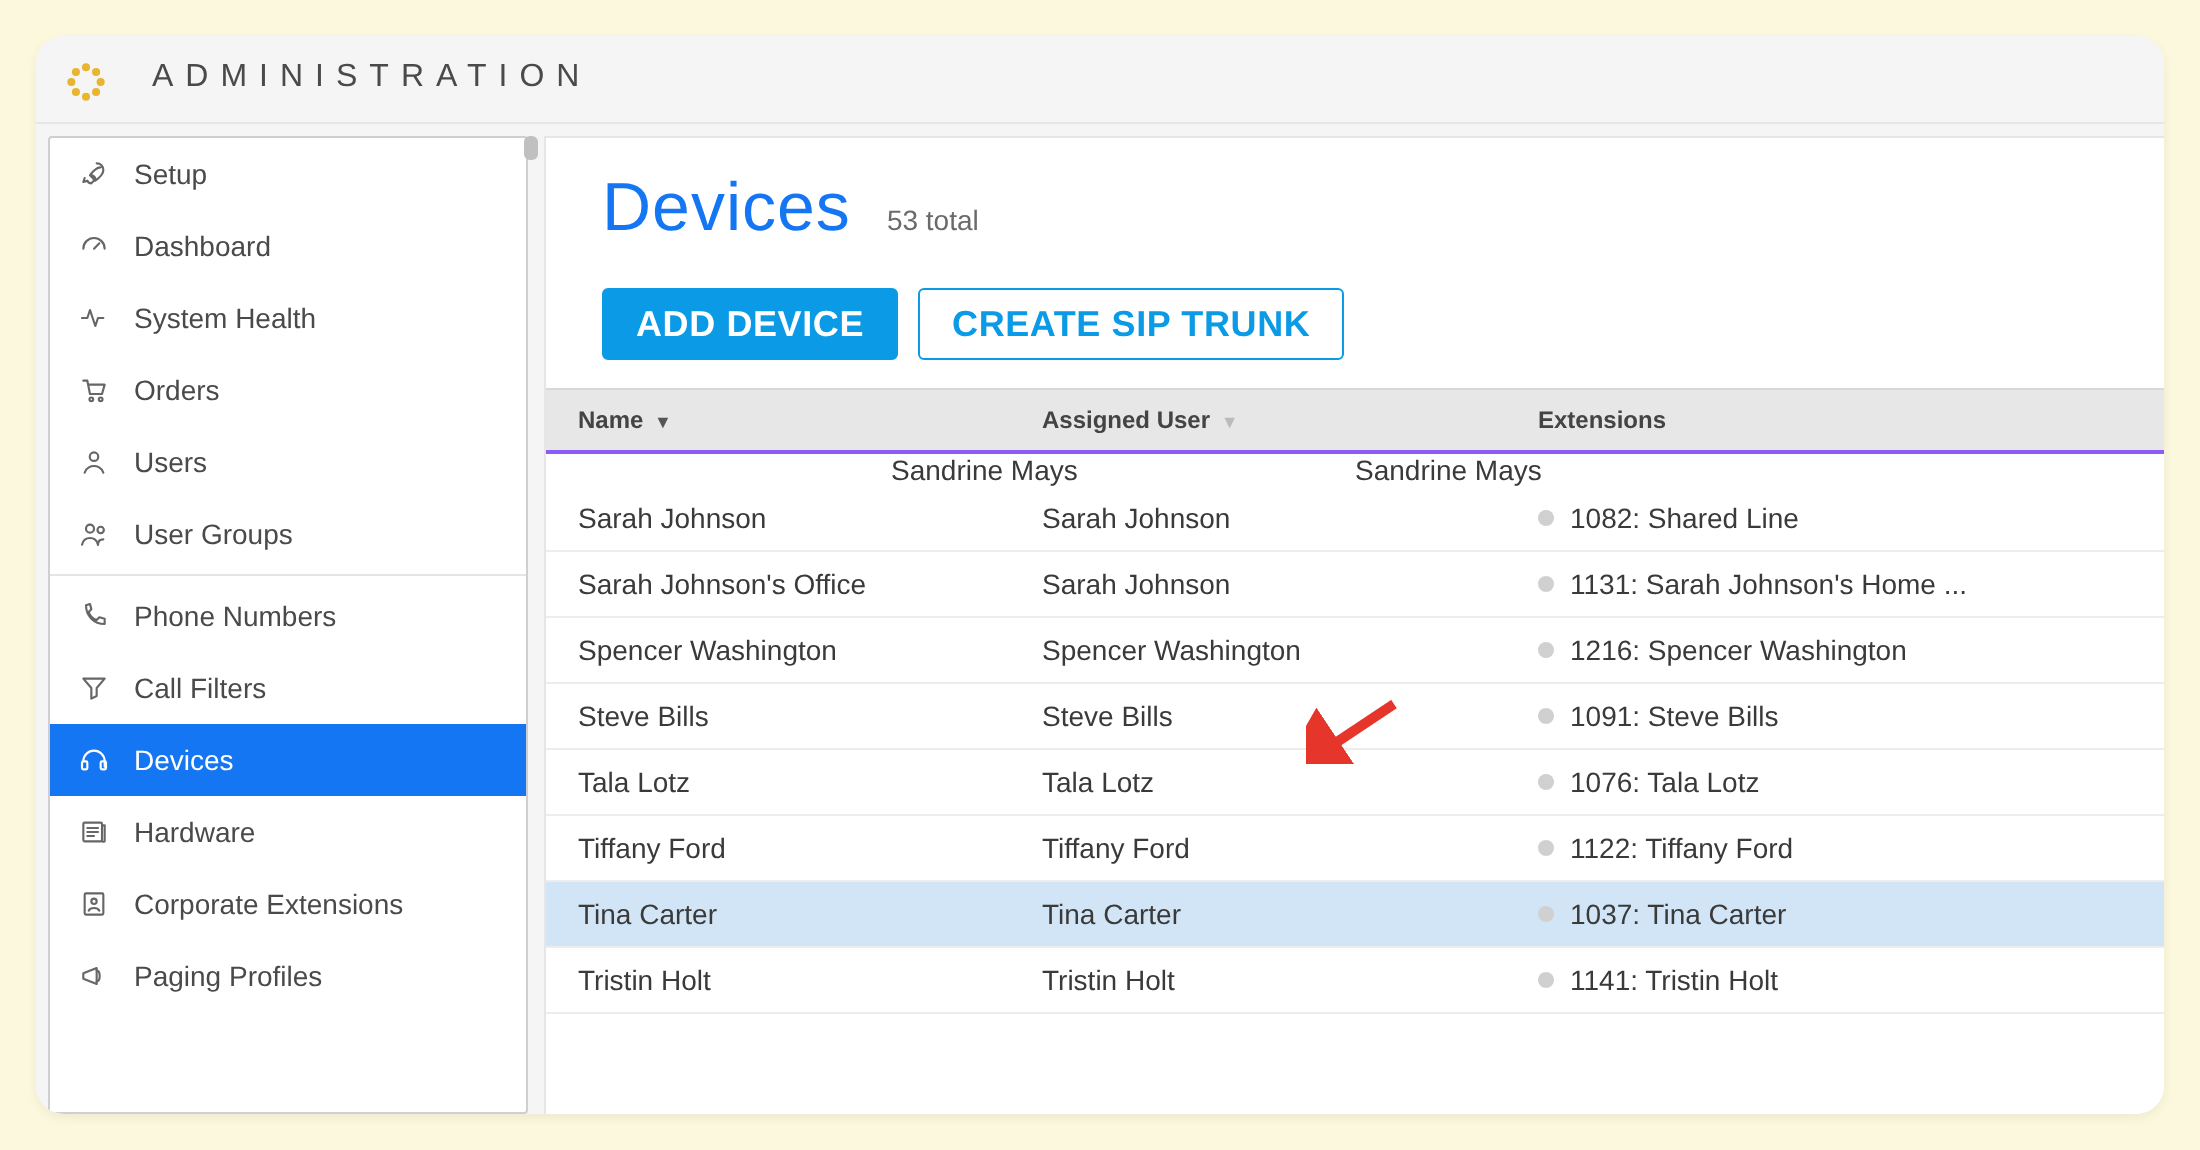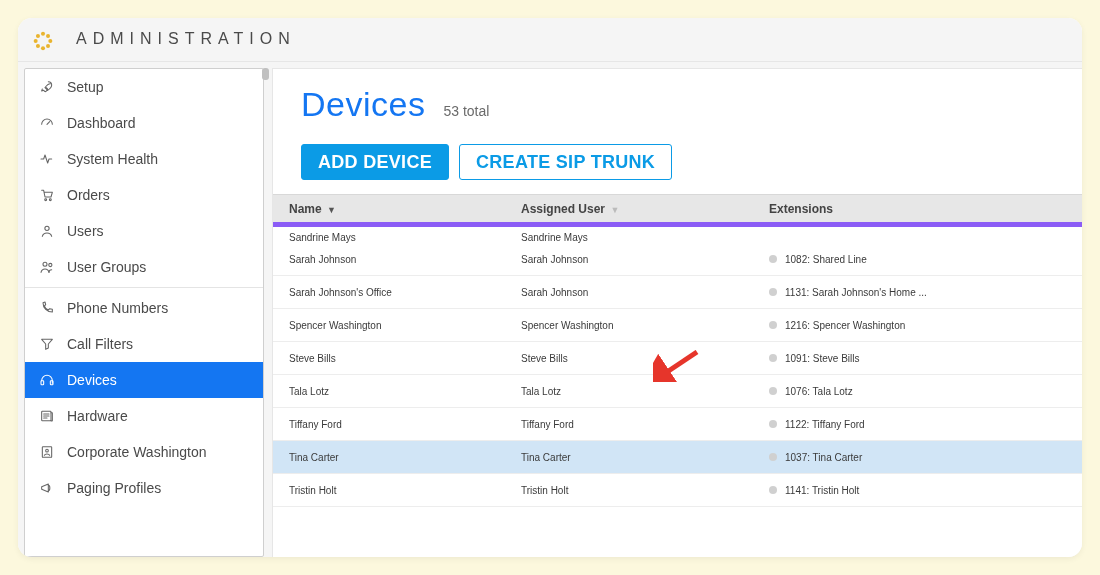--- a/index.html
+++ b/index.html
@@ -176,42 +176,43 @@
       border-top: 1px solid #d8d8d8;
     }
     .tbl-header {
       display: flex;
       background: #e7e7e7;
       height: 32px;
       align-items: center;
       font-size: 12px;
       font-weight: 700;
       color: #444;
-      border-bottom: 5px solid #8b5cf6;
+      border-bottom: 2px solid #8b5cf6;
     }
     .col-name { width: 248px; padding-left: 16px; }
     .col-user { width: 248px; }
     .col-ext  { flex: 1; }
     .sort-ic {
       font-size: 9px;
       color: #555;
       margin-left: 2px;
     }
     .sort-ic.dim { color: #bbb; }
     .tbl-body {
       overflow: hidden;
     }
     .tbl-row {
       display: flex;
       align-items: center;
       height: 33px;
       border-bottom: 1px solid #ededed;
-      font-size: 10px;
+      font-size: 14px;
       color: #3a3a3a;
       cursor: pointer;
+      justify-content: center;
     }
     .tbl-row.truncated { height: 16px; align-items: flex-end; border-bottom: none; }
     .tbl-row.highlight { background: #d1e5f6; }
     .tbl-row .col-name { padding-left: 16px; }
     .ext-cell {
       display: flex;
       align-items: center;
       gap: 8px;
     }
     .dot {
@@ -354,21 +355,21 @@
               <span>Hardware</span>
             </div>
             <div class="nav-item">
               <span class="ic">
                 <svg viewBox="0 0 24 24">
                   <rect stroke="currentColor" stroke-width="1.6" fill="none" stroke-linecap="round" stroke-linejoin="round" x="5" y="4" width="14" height="16" rx="1"></rect>
                   <circle stroke="currentColor" stroke-width="1.6" fill="none" stroke-linecap="round" stroke-linejoin="round" cx="12" cy="10" r="2"></circle>
                   <path stroke="currentColor" stroke-width="1.6" fill="none" stroke-linecap="round" stroke-linejoin="round" d="M8 17c1-2 3-2 4-2s3 0 4 2"></path>
                 </svg>
               </span>
-              <span>Corporate Washington</span>
+              <span>Corporate Extensions</span>
             </div>
             <div class="nav-item">
               <span class="ic">
                 <svg viewBox="0 0 24 24">
                   <path stroke="currentColor" stroke-width="1.6" fill="none" stroke-linecap="round" stroke-linejoin="round" d="M4 10v4l10 4V6z"></path>
                   <path stroke="currentColor" stroke-width="1.6" fill="none" stroke-linecap="round" stroke-linejoin="round" d="M14 8c3 0 3 8 0 8"></path>
                 </svg>
               </span>
               <span>Paging Profiles</span>
             </div>

